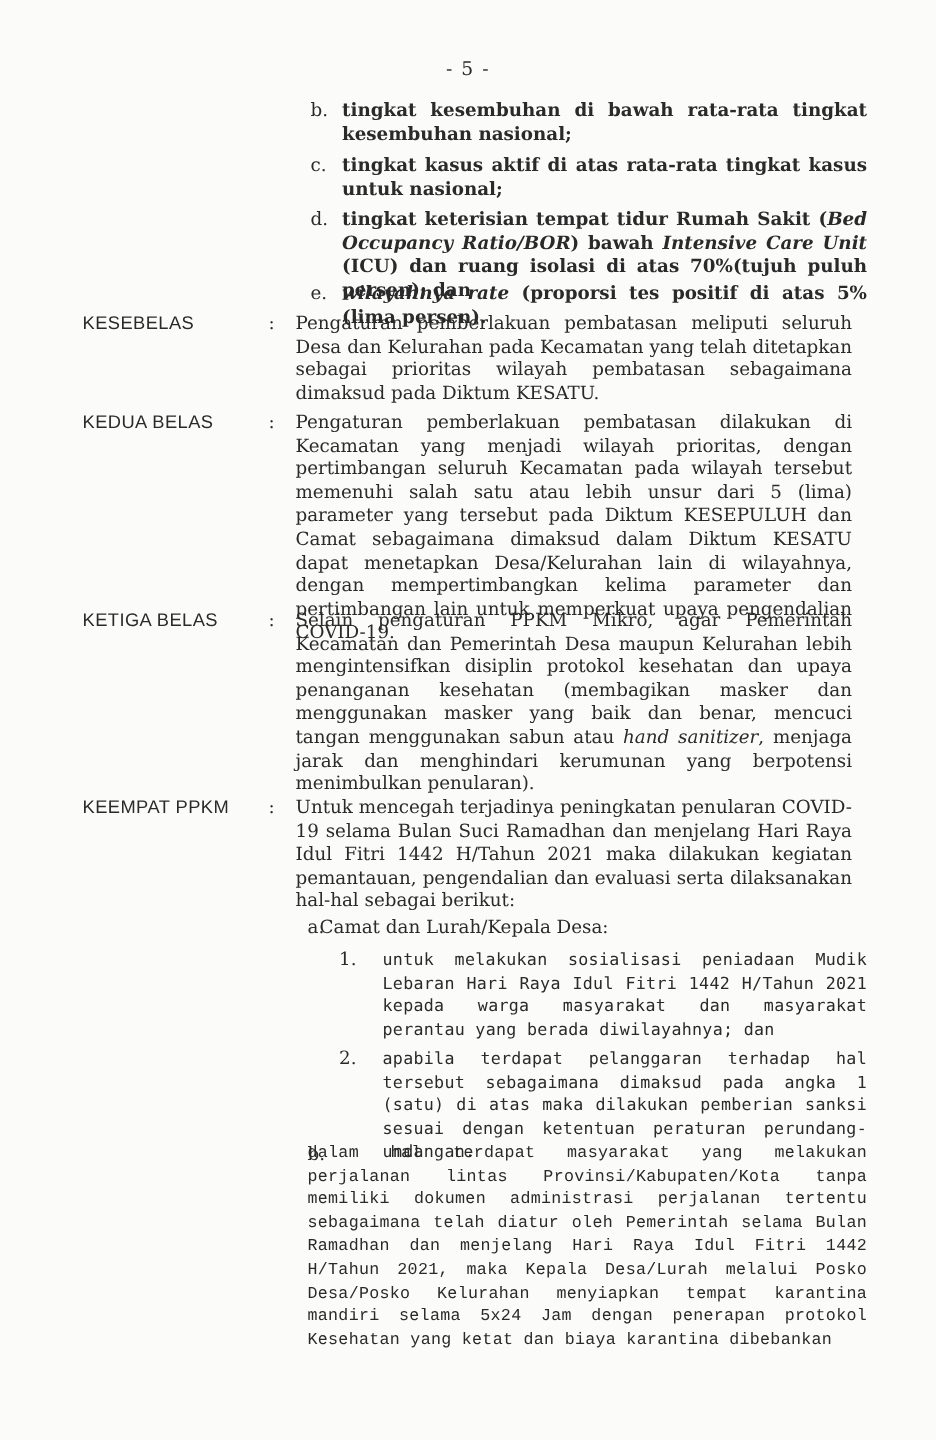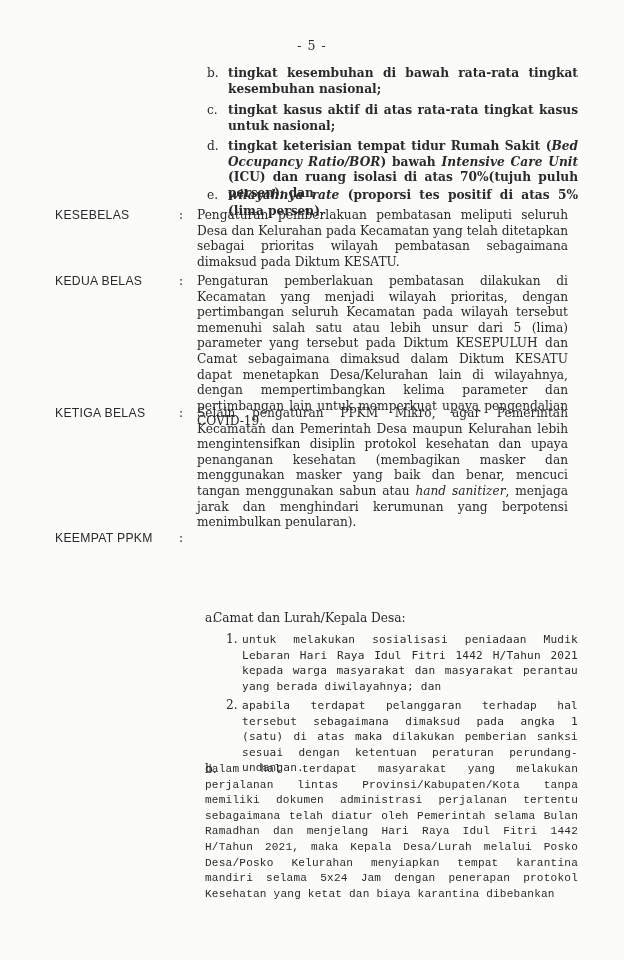--- a/index.html
+++ b/index.html
@@ -24,21 +24,21 @@
   .diktum .lbl { position: absolute; left: 0; top: 0; font-family: "Liberation Sans", "DejaVu Sans", sans-serif; font-size: 12.2px; letter-spacing: 0.3px; }
   .diktum .col { position: absolute; left: 124px; top: 0; }
   .diktum .body { margin-left: 142px; }
 
   .sub { position: absolute; left: 205px; width: 373px; }
   .sub .mk { position: absolute; left: 0; top: 0; }
   .sub .body { margin-left: 8px; }
 
   .sub2 { position: absolute; left: 226px; width: 352px; }
   .sub2 .mk { position: absolute; left: 0; top: 0; }
-  .sub2 .body { margin-left: 16px; font-family: "DejaVu Sans Mono", "Liberation Mono", monospace; font-size: 11.1px; letter-spacing: 0.2px; }
+  .sub2 .body { margin-left: 29px; font-family: "DejaVu Sans Mono", "Liberation Mono", monospace; font-size: 11.1px; letter-spacing: 0.2px; }
 
   .subb { position: absolute; left: 205px; width: 373px; }
   .subb .mk { position: absolute; left: 0; top: 0; }
   .subb .body { font-family: Liberation Mono, monospace; font-size: 11.1px; letter-spacing: 0.2px; }
 
   i { font-style: italic; }
 </style>
 </head>
 <body>
 
@@ -80,20 +80,21 @@
 
   <div class="diktum txt" style="top:406px;">
     <span class="lbl">KETIGA BELAS</span>
     <span class="col">:</span>
     <div class="body"><span>Selain pengaturan PPKM Mikro, agar Pemerintah Kecamatan dan Pemerintah Desa maupun Kelurahan lebih mengintensifkan disiplin protokol kesehatan dan upaya penanganan kesehatan (membagikan masker dan menggunakan masker yang baik dan benar, mencuci tangan menggunakan sabun atau </span><i>hand sanitizer</i><span>, menjaga jarak dan menghindari kerumunan yang berpotensi menimbulkan penularan).</span></div>
   </div>
 
   <div class="diktum txt" style="top:531px;">
     <span class="lbl">KEEMPAT PPKM</span>
     <span class="col">:</span>
+    <div class="body">Untuk mencegah terjadinya peningkatan penularan COVID-19 selama Bulan Suci Ramadhan dan menjelang Hari Raya Idul Fitri 1442 H/Tahun 2021 maka dilakukan kegiatan pemantauan, pengendalian dan evaluasi serta dilaksanakan hal-hal sebagai berikut:</div>
   </div>
 
   <div class="sub txt" style="top:611px;">
     <span class="mk">a.</span>
     <div class="body">Camat dan Lurah/Kepala Desa:</div>
   </div>
 
   <div class="sub2 txt" style="top:632px;">
     <span class="mk">1.</span>
     <div class="body">untuk melakukan sosialisasi peniadaan Mudik Lebaran Hari Raya Idul Fitri 1442 H/Tahun 2021 kepada warga masyarakat dan masyarakat perantau yang berada diwilayahnya; dan</div>

